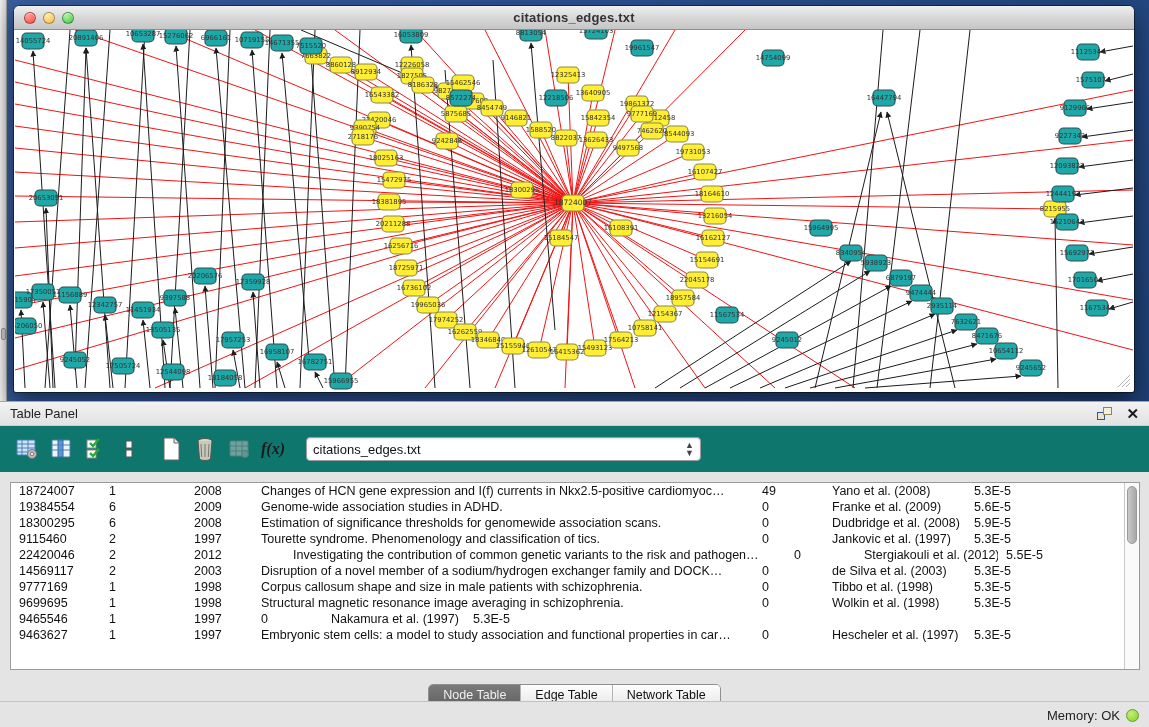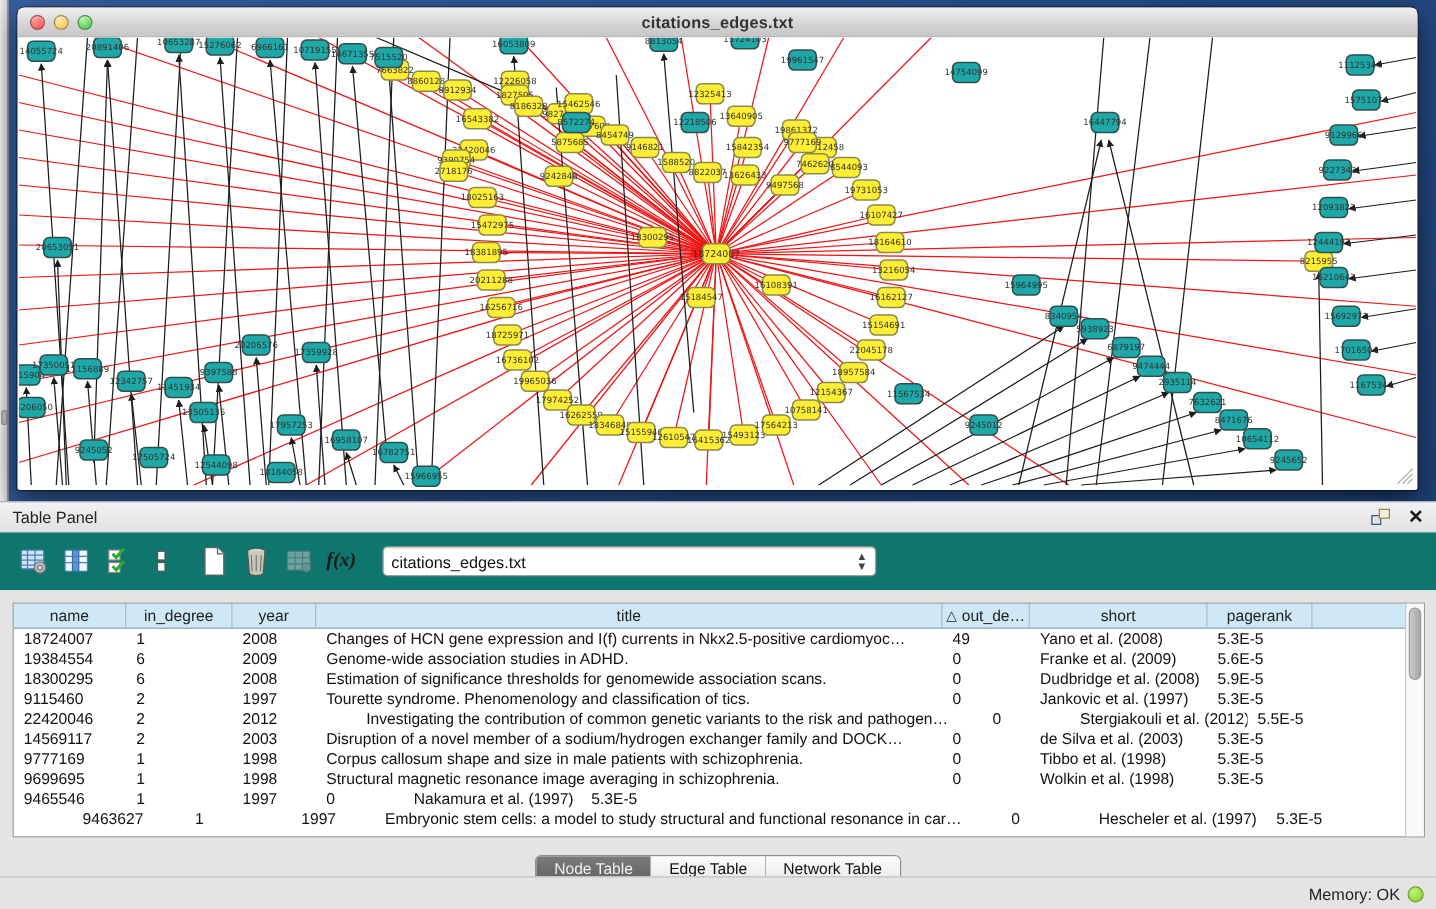--- a/index.html
+++ b/index.html
@@ -580,44 +580,20 @@
     </span>
 
     <div class="combo">
       <span class="combo-text">citations_edges.txt</span>
       <span class="combo-arrows">▲<br>▼</span>
     </div>
   </div>
 
   <div class="table-area">
     <div class="grid" id="grid">
-        <div class="thead">
-          <div class="th" style="width: 90px;">
-            <span>name</span>
-          </div>
-          <div class="th" style="width: 85px;">
-            <span>in_degree</span>
-          </div>
-          <div class="th" style="width: 67px;">
-            <span>year</span>
-          </div>
-          <div class="th" style="width: 501px;">
-            <span>title</span>
-          </div>
-          <div class="th" style="width: 70px;">
-            <span class="sort">△</span>
-            <span>out_de…</span>
-          </div>
-          <div class="th" style="width: 142px;">
-            <span>short</span>
-          </div>
-          <div class="th" style="width: 84px;">
-            <span>pagerank</span>
-          </div>
-        </div>
         <div class="trow">
           <div class="td" style="width: 90px;">18724007</div>
           <div class="td" style="width: 85px;">1</div>
           <div class="td" style="width: 67px;">2008</div>
           <div class="td" style="width: 501px;">Changes of HCN gene expression and I(f) currents in Nkx2.5-positive cardiomyoc…</div>
           <div class="td" style="width: 70px;">49</div>
           <div class="td" style="width: 142px;">Yano et al. (2008)</div>
           <div class="td" style="width: 84px;">5.3E-5</div>
         </div>
         <div class="trow">
@@ -685,24 +661,24 @@
         </div>
         <div class="trow">
           <div class="td" style="width: 90px;">9465546</div>
           <div class="td" style="width: 85px;">1</div>
           <div class="td" style="width: 67px;">1997</div>
           <div class="td" style="width: 70px;">0</div>
           <div class="td" style="width: 142px;">Nakamura et al. (1997)</div>
           <div class="td" style="width: 84px;">5.3E-5</div>
         </div>
         <div class="trow">
-          <div class="td" style="width: 90px; margin-left: 47px;">9463627</div>
+          <div class="td" style="width: 90px;">9463627</div>
           <div class="td" style="width: 85px;">1</div>
           <div class="td" style="width: 67px;">1997</div>
-          <div class="td" style="width: 501px;">Embryonic stem cells: a model to study structural and functional resonance in car…</div>
+          <div class="td" style="width: 501px;">Embryonic stem cells: a model to study association and functional properties in car…</div>
           <div class="td" style="width: 70px;">0</div>
           <div class="td" style="width: 142px;">Hescheler et al. (1997)</div>
           <div class="td" style="width: 84px;">5.3E-5</div>
         </div>
       </div>
     <div class="vscroll">
       <div class="vthumb"></div>
     </div>
   </div>
 

